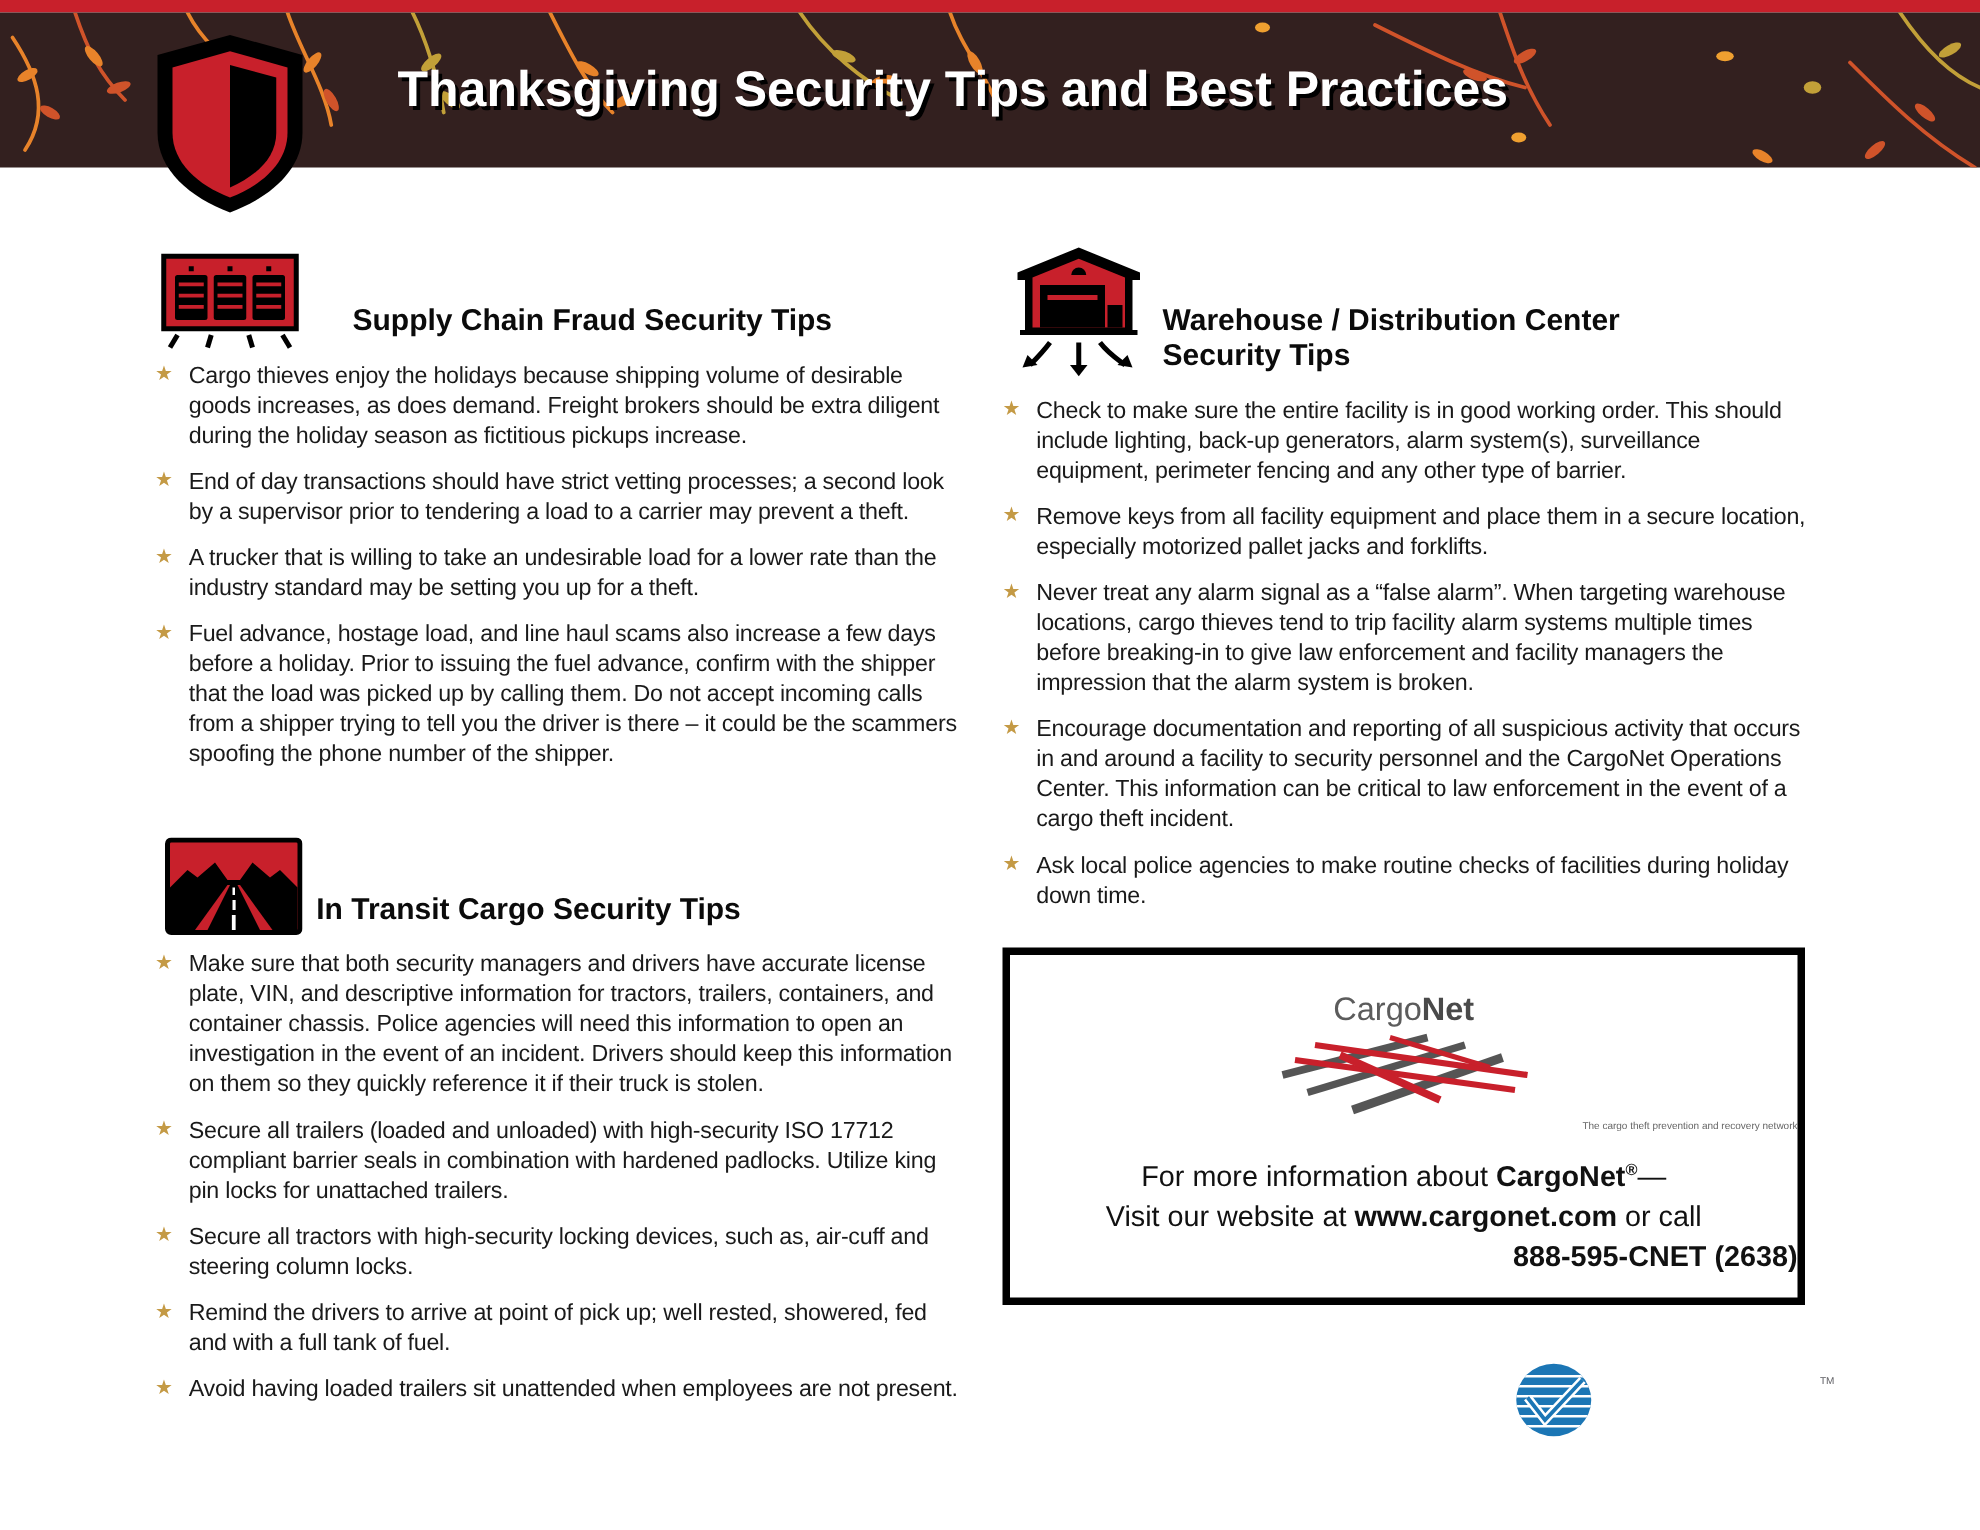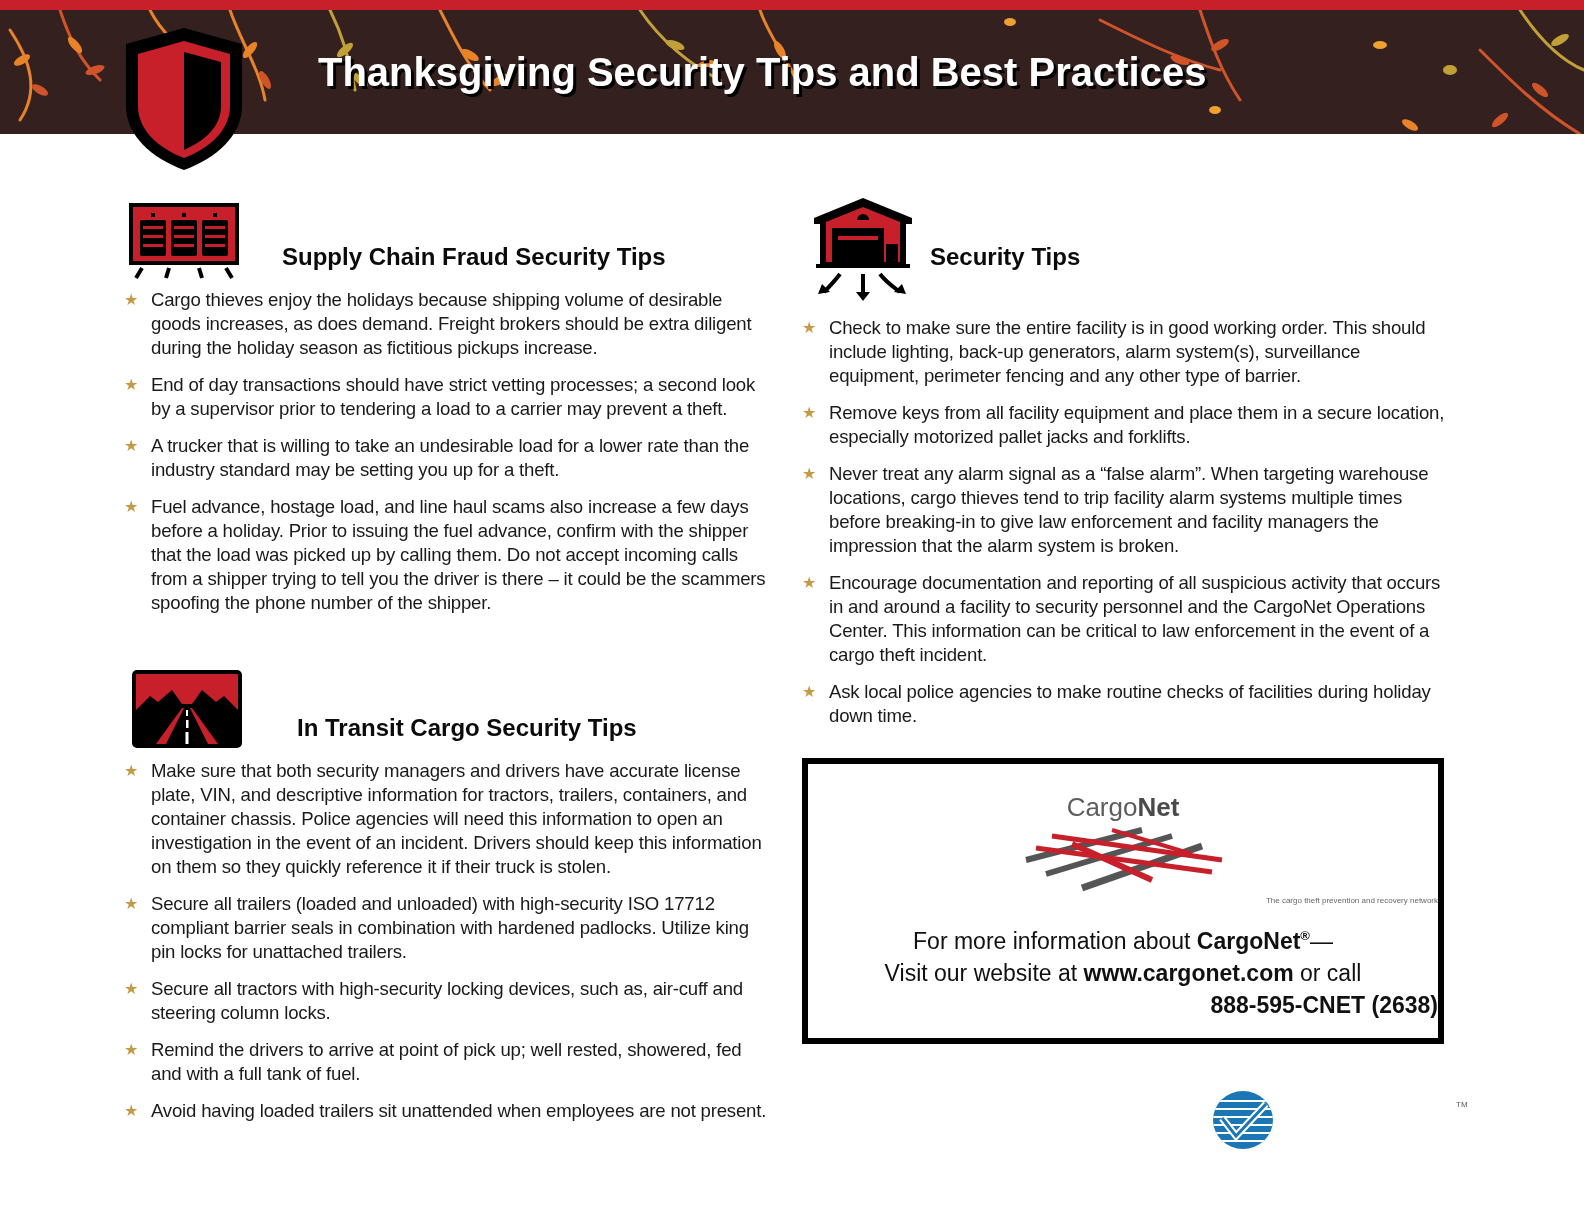--- a/index.html
+++ b/index.html
@@ -125,21 +125,21 @@
     <path d="M106 40 L92 26 L84 32 L70 20 L60 34 L60 74 L106 74 Z" fill="#000"></path>
     <path d="M48 34 L62 34 L96 74 L14 74 Z" fill="#000"></path>
     <path d="M50 38 L52 38 L34 74 L24 74 Z" fill="#c8202b"></path>
     <path d="M58 38 L60 38 L86 74 L76 74 Z" fill="#c8202b"></path>
     <g fill="#fff">
         <rect x="54" y="40" width="2" height="6"></rect>
         <rect x="54" y="50" width="2.5" height="8"></rect>
         <rect x="53.5" y="62" width="3" height="12"></rect>
       </g>
   </svg>
-  <div class="sec-head" style="left:253px;top:714px;margin-left:44px;">In Transit Cargo Security Tips</div>
+  <div class="sec-head" style="left:253px;top:714px;">In Transit Cargo Security Tips</div>
   <ul class="tips" style="left:124px;top:759px;width:650px;">
     <li class="tip"><span class="star">★</span><span>Make sure that both security managers and drivers have accurate license plate, VIN, and descriptive information for tractors, trailers, containers, and container chassis. Police agencies will need this information to open an investigation in the event of an incident. Drivers should keep this information on them so they quickly reference it if their truck is stolen.</span></li>
     <li class="tip"><span class="star">★</span><span>Secure all trailers (loaded and unloaded) with high-security ISO 17712 compliant barrier seals in combination with hardened padlocks. Utilize king pin locks for unattached trailers.</span></li>
     <li class="tip"><span class="star">★</span><span>Secure all tractors with high-security locking devices, such as, air-cuff and steering column locks.</span></li>
     <li class="tip"><span class="star">★</span><span>Remind the drivers to arrive at point of pick up; well rested, showered, fed and with a full tank of fuel.</span></li>
     <li class="tip"><span class="star">★</span><span>Avoid having loaded trailers sit unattended when employees are not present.</span></li>
   </ul>
 </div>
 
 <div>
@@ -156,20 +156,21 @@
         <path d="M51 78 L51 98"></path>
         <path d="M68 78 C74 86 80 90 88 96"></path>
       </g>
     <g fill="#000">
         <path d="M6 98 L18 96 L10 88 Z"></path>
         <path d="M44 96 L58 96 L51 105 Z"></path>
         <path d="M94 98 L82 96 L90 88 Z"></path>
       </g>
   </svg>
   <div class="sec-head" style="left:930px;top:243px;">
+    <div>Warehouse / Distribution Center</div>
     <div>Security Tips</div>
   </div>
   <ul class="tips" style="left:802px;top:316px;width:650px;">
     <li class="tip"><span class="star">★</span><span>Check to make sure the entire facility is in good working order. This should include lighting, back-up generators, alarm system(s), surveillance equipment, perimeter fencing and any other type of barrier.</span></li>
     <li class="tip"><span class="star">★</span><span>Remove keys from all facility equipment and place them in a secure location, especially motorized pallet jacks and forklifts.</span></li>
     <li class="tip"><span class="star">★</span><span>Never treat any alarm signal as a “false alarm”. When targeting warehouse locations, cargo thieves tend to trip facility alarm systems multiple times before breaking-in to give law enforcement and facility managers the impression that the alarm system is broken.</span></li>
     <li class="tip"><span class="star">★</span><span>Encourage documentation and reporting of all suspicious activity that occurs in and around a facility to security personnel and the CargoNet Operations Center. This information can be critical to law enforcement in the event of a cargo theft incident.</span></li>
     <li class="tip"><span class="star">★</span><span>Ask local police agencies to make routine checks of facilities during holiday down time.</span></li>
   </ul>
 </div>

